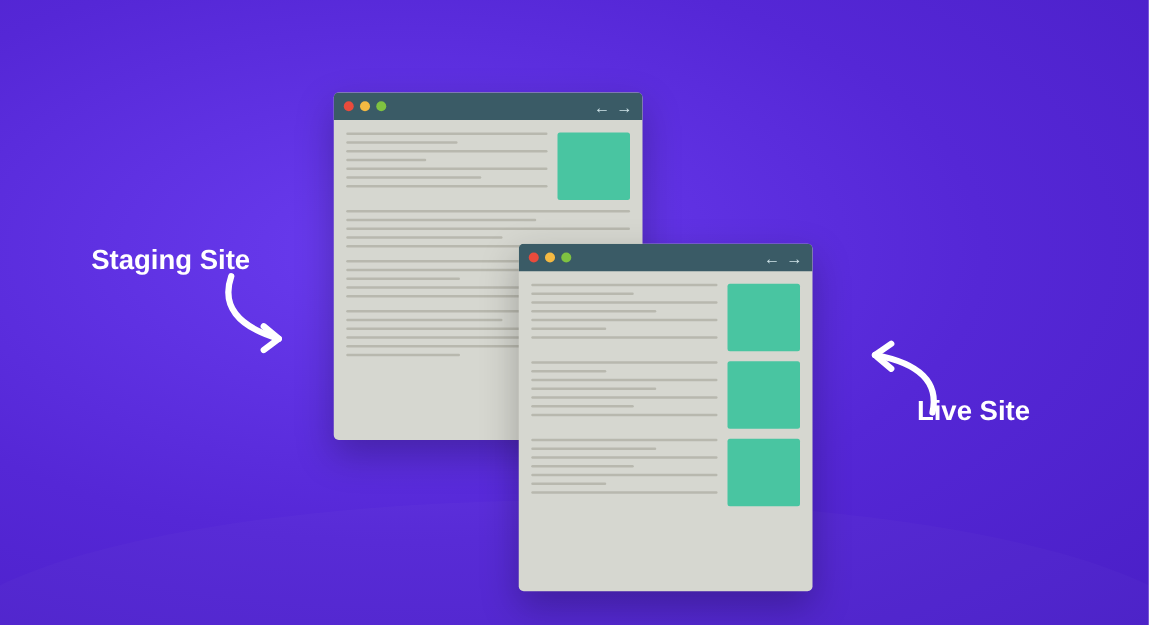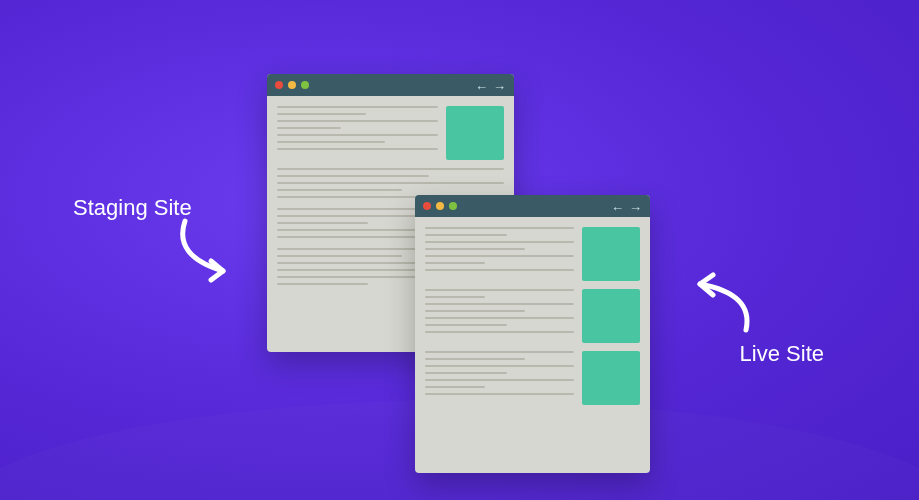--- a/index.html
+++ b/index.html
@@ -15,26 +15,26 @@
     position: absolute;
     bottom: -20px; left: -50px; right: -50px;
     height: 120px;
     background: rgba(255,255,255,0.02);
     border-radius: 50% 50% 0 0 / 100% 100% 0 0;
   }
   .label {
     position: absolute;
     color: #fff;
     font-size: 22px;
-    font-weight: 400;
+    font-weight: 700;
     white-space: nowrap;
     text-align: center;
   }
   .label-staging { top: 195px; left: 73px; }
-  .label-live { top: 341px; right: 95px; }
+  .label-live { top: 316px; right: 95px; }
 
   
   .window {
     position: absolute;
     background: #d6d7d0;
     border-radius: 4px;
     box-shadow: 0 12px 30px rgba(0,0,0,0.25);
     overflow: hidden;
   }
   .window-staging { top: 74px; left: 267px; width: 247px; height: 278px; }

